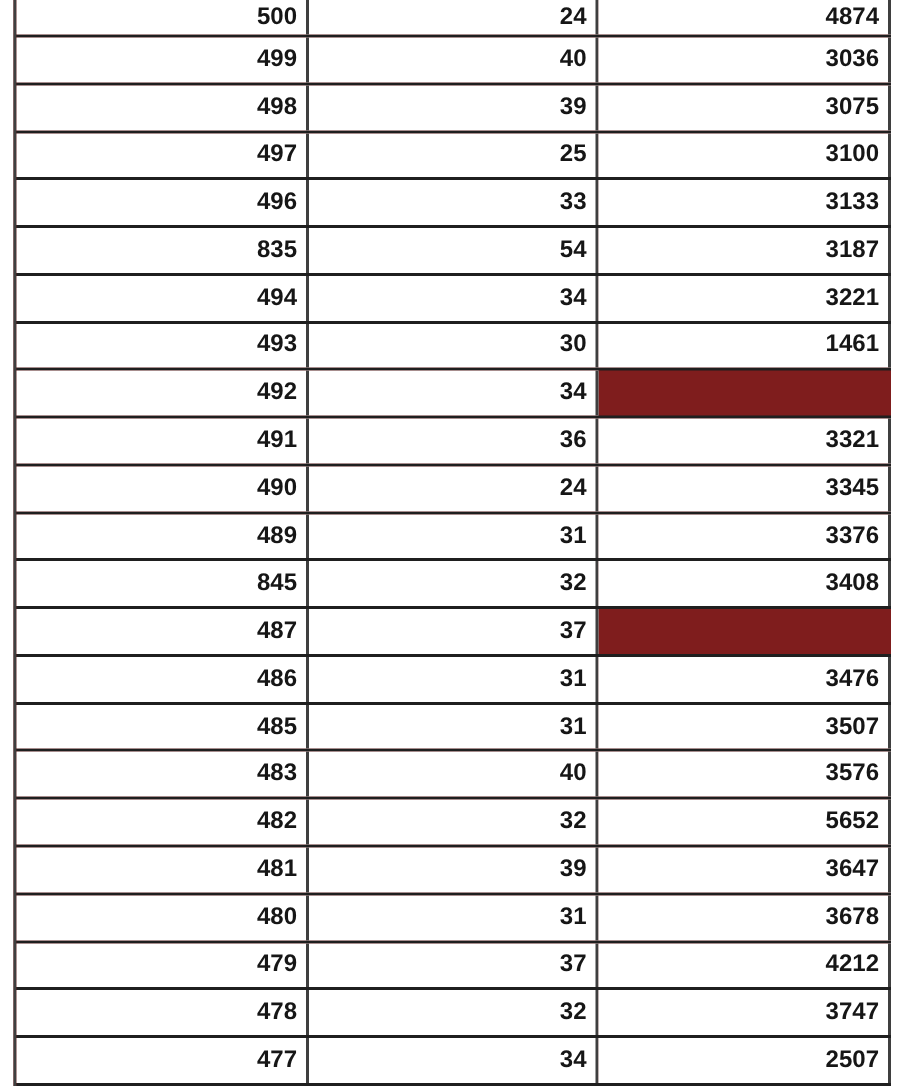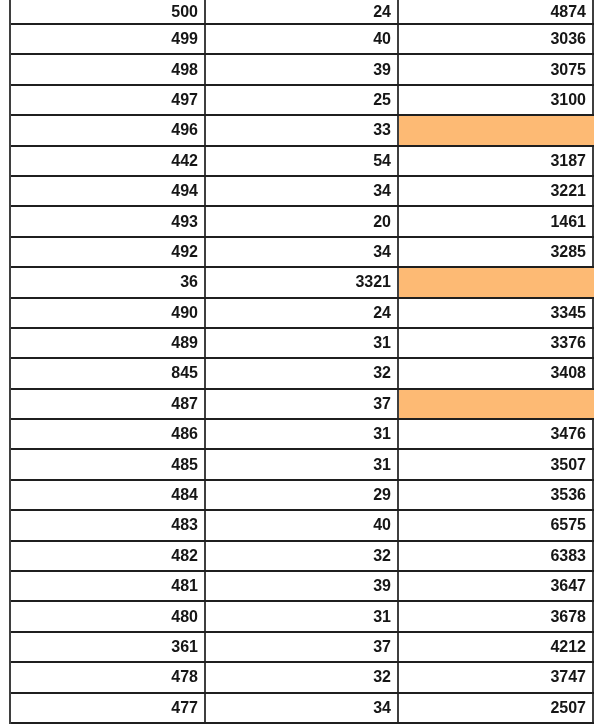--- a/index.html
+++ b/index.html
@@ -18,21 +18,21 @@
   .data-table {
     position: absolute;
     left: 9px;
     top: 0;
     width: 585px;
     height: 724px;
     box-sizing: border-box;
     display: flex;
     flex-direction: column;
     border-left: 2px solid #3f3f3f;
-    background: #fdba74;
+    background: #7f1d1d;
   }
   .row {
     flex: 1 1 auto;
     display: grid;
     grid-template-columns: 195px 193px 1fr;
     box-sizing: border-box;
     border-bottom: 2px solid #1f1f1f;
     min-height: 0;
   }
   .row.first {
@@ -74,42 +74,43 @@
         <div class="cell c2">3075</div>
       </div>
       <div class="row">
         <div class="cell c0">497</div>
         <div class="cell c1">25</div>
         <div class="cell c2">3100</div>
       </div>
       <div class="row">
         <div class="cell c0">496</div>
         <div class="cell c1">33</div>
+        <div class="cell c2">3133</div>
       </div>
       <div class="row">
-        <div class="cell c0">442</div>
+        <div class="cell c0">835</div>
         <div class="cell c1">54</div>
         <div class="cell c2">3187</div>
       </div>
       <div class="row">
         <div class="cell c0">494</div>
         <div class="cell c1">34</div>
         <div class="cell c2">3221</div>
       </div>
       <div class="row">
         <div class="cell c0">493</div>
-        <div class="cell c1">20</div>
+        <div class="cell c1">30</div>
         <div class="cell c2">1461</div>
       </div>
       <div class="row">
         <div class="cell c0">492</div>
         <div class="cell c1">34</div>
-        <div class="cell c2">3285</div>
       </div>
       <div class="row">
+        <div class="cell c0">491</div>
         <div class="cell c1">36</div>
         <div class="cell c2">3321</div>
       </div>
       <div class="row">
         <div class="cell c0">490</div>
         <div class="cell c1">24</div>
         <div class="cell c2">3345</div>
       </div>
       <div class="row">
         <div class="cell c0">489</div>
@@ -129,46 +130,41 @@
         <div class="cell c0">486</div>
         <div class="cell c1">31</div>
         <div class="cell c2">3476</div>
       </div>
       <div class="row">
         <div class="cell c0">485</div>
         <div class="cell c1">31</div>
         <div class="cell c2">3507</div>
       </div>
       <div class="row">
-        <div class="cell c0">484</div>
-        <div class="cell c1">29</div>
-        <div class="cell c2">3536</div>
-      </div>
-      <div class="row">
         <div class="cell c0">483</div>
         <div class="cell c1">40</div>
-        <div class="cell c2">6575</div>
+        <div class="cell c2">3576</div>
       </div>
       <div class="row">
         <div class="cell c0">482</div>
         <div class="cell c1">32</div>
-        <div class="cell c2">6383</div>
+        <div class="cell c2">5652</div>
       </div>
       <div class="row">
         <div class="cell c0">481</div>
         <div class="cell c1">39</div>
         <div class="cell c2">3647</div>
       </div>
       <div class="row">
         <div class="cell c0">480</div>
         <div class="cell c1">31</div>
         <div class="cell c2">3678</div>
       </div>
       <div class="row">
-        <div class="cell c0">361</div>
+        <div class="cell c0">479</div>
         <div class="cell c1">37</div>
         <div class="cell c2">4212</div>
       </div>
       <div class="row">
         <div class="cell c0">478</div>
         <div class="cell c1">32</div>
         <div class="cell c2">3747</div>
       </div>
       <div class="row">
         <div class="cell c0">477</div>

